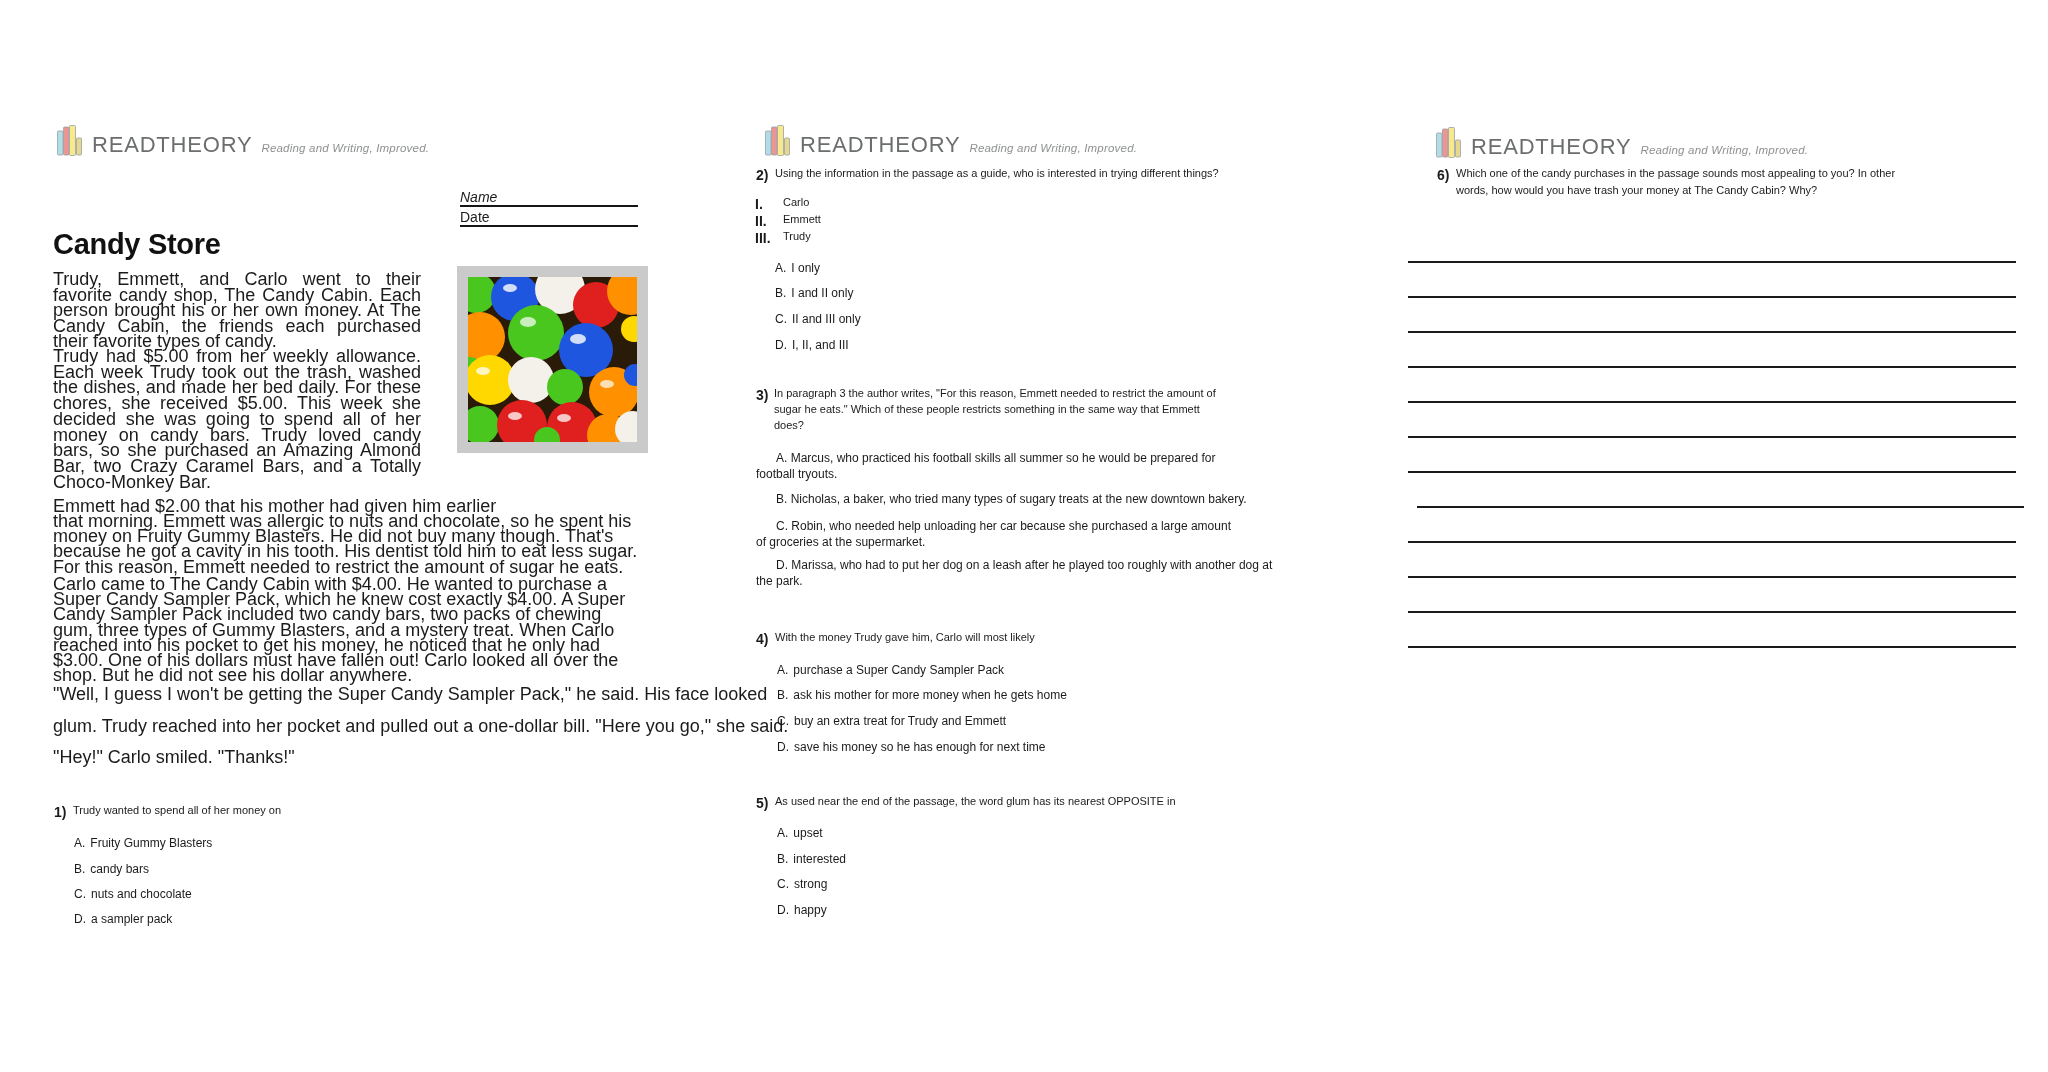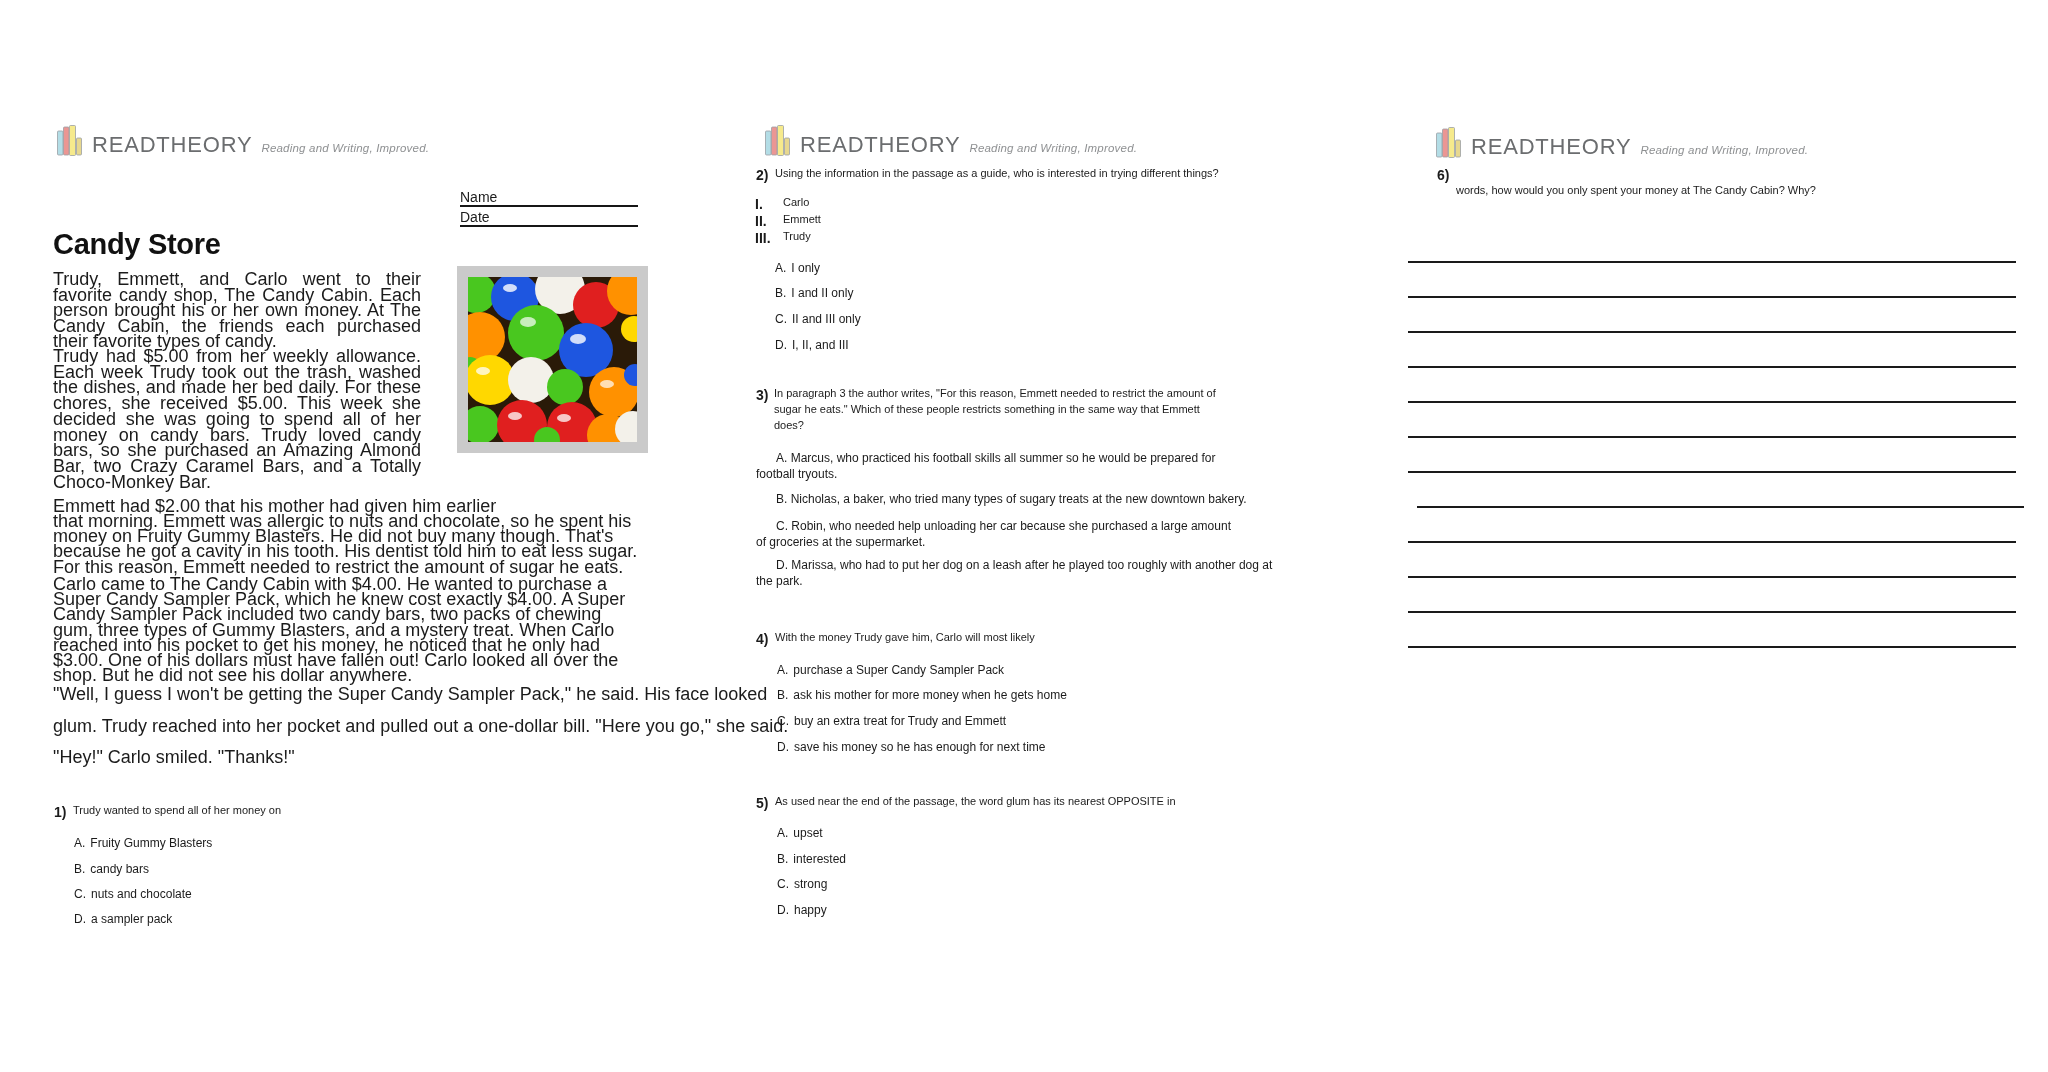--- a/index.html
+++ b/index.html
@@ -42,21 +42,21 @@
       <svg width="26" height="31" viewBox="0 0 26 31">
         <rect x="0.5" y="6" width="5.5" height="24" rx="1" stroke="#9aa0a4" stroke-width="0.8" fill="#b3dde6"></rect>
         <rect x="6.5" y="2" width="5.5" height="28" rx="1" stroke="#9aa0a4" stroke-width="0.8" fill="#eb9693"></rect>
         <rect x="12.5" y="0.5" width="6" height="30" rx="1" stroke="#9aa0a4" stroke-width="0.8" fill="#f6ea8c"></rect>
         <rect x="19.5" y="13" width="5" height="17" rx="1" stroke="#9aa0a4" stroke-width="0.8" fill="#e7d88f"></rect>
       </svg>
       <span class="brand">READTHEORY</span>
       <span class="tagline">Reading and Writing, Improved.</span>
     </div>
 
-    <div class="blank-row" style="left:460px;top:189px;">
+    <div class="blank-row" style="left:460px;top:189px;font-style:italic;">
       <span>Name</span>
     </div>
     <div class="blank-row" style="left:460px;top:209px;">
       <span>Date</span>
     </div>
 
     <div class="abs title" style="left:53px;top:228px;">Candy Store</div>
 
     <div class="abs body-text just" style="left:53px;top:272px;width:368px;">Trudy, Emmett, and Carlo went to their favorite candy shop, The Candy Cabin. Each person brought his or her own money. At The Candy Cabin, the friends each purchased their favorite types of candy.</div>
     <div class="abs body-text just" style="left:53px;top:349px;width:368px;line-height:15.7px;">Trudy had $5.00 from her weekly allowance. Each week Trudy took out the trash, washed the dishes, and made her bed daily. For these chores, she received $5.00. This week she decided she was going to spend all of her money on candy bars. Trudy loved candy bars, so she purchased an Amazing Almond Bar, two Crazy Caramel Bars, and a Totally Choco-Monkey Bar.</div>
@@ -174,21 +174,22 @@
         <rect x="0.5" y="6" width="5.5" height="24" rx="1" stroke="#9aa0a4" stroke-width="0.8" fill="#b3dde6"></rect>
         <rect x="6.5" y="2" width="5.5" height="28" rx="1" stroke="#9aa0a4" stroke-width="0.8" fill="#eb9693"></rect>
         <rect x="12.5" y="0.5" width="6" height="30" rx="1" stroke="#9aa0a4" stroke-width="0.8" fill="#f6ea8c"></rect>
         <rect x="19.5" y="13" width="5" height="17" rx="1" stroke="#9aa0a4" stroke-width="0.8" fill="#e7d88f"></rect>
       </svg>
       <span class="brand">READTHEORY</span>
       <span class="tagline">Reading and Writing, Improved.</span>
     </div>
 
     <span class="abs q-num" style="left:1437px;top:167px;">6)</span>
-    <div class="abs q-text nowrap" style="left:1456px;top:184px;">words, how would you only spent your money at The Candy Cabin? Why?</div>
+    <div class="abs q-text nowrap" style="left:1456px;top:167px;">Which one of the candy purchases in the passage sounds most appealing to you? In other</div>
+    <div class="abs q-text nowrap" style="left:1456px;top:184px;">words, how would you have trash your money at The Candy Cabin? Why?</div>
 
     <div class="abs" style="left:1408px;top:261px;width:616px;height:400px;" id="answer-lines">
         <div class="ans-line" style="top: 0px;"></div>
         <div class="ans-line" style="top: 35px;"></div>
         <div class="ans-line" style="top: 70px;"></div>
         <div class="ans-line" style="top: 105px;"></div>
         <div class="ans-line" style="top: 140px;"></div>
         <div class="ans-line" style="top: 175px;"></div>
         <div class="ans-line" style="top: 210px;"></div>
         <div class="ans-line shift" style="top: 245px;"></div>

